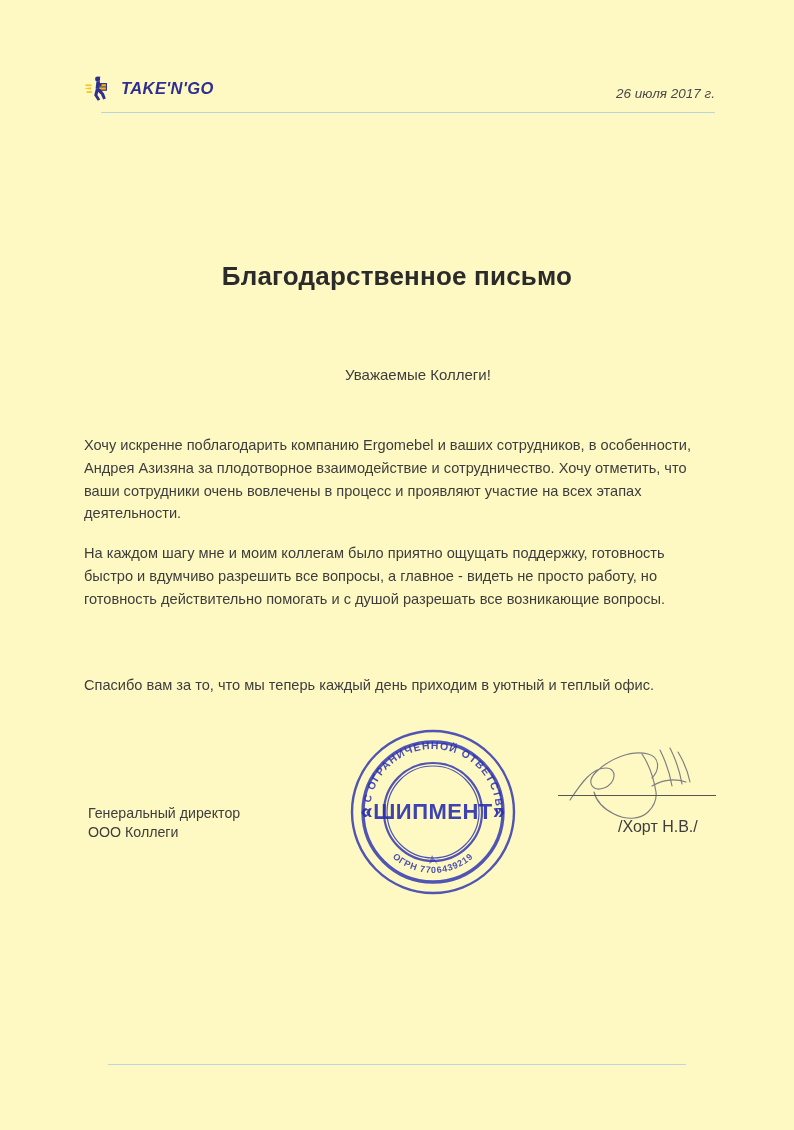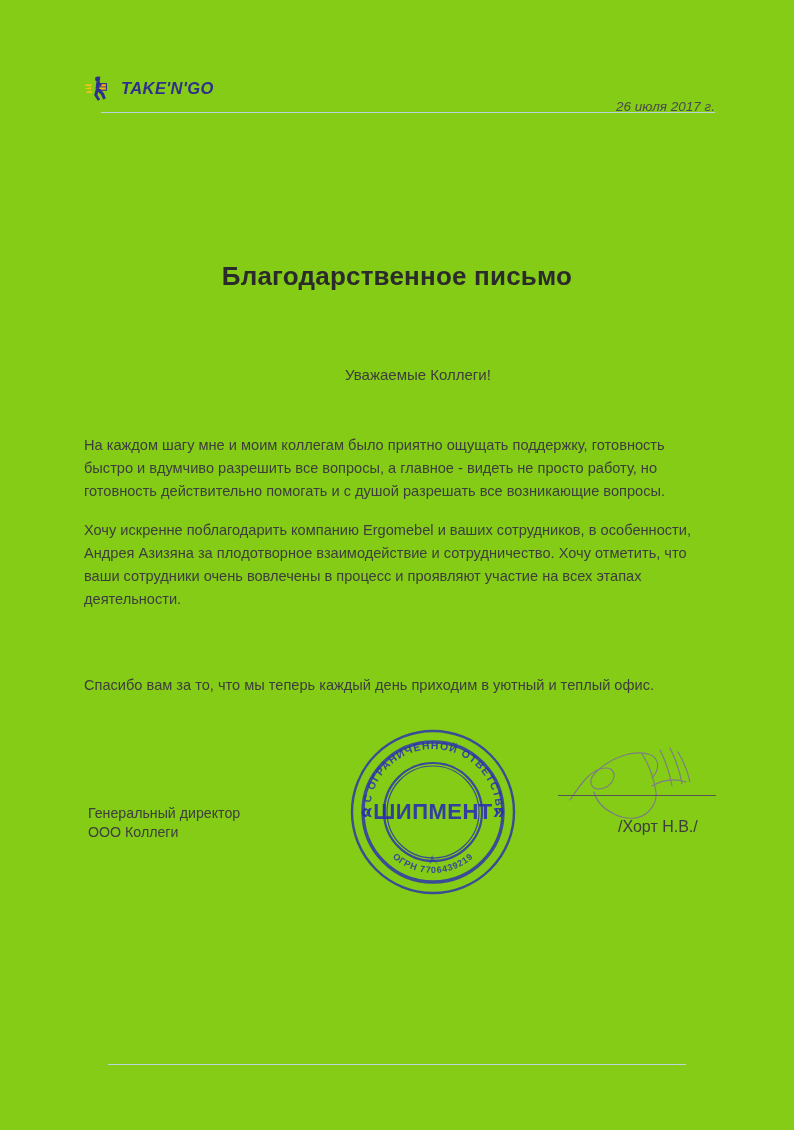--- a/index.html
+++ b/index.html
@@ -12,21 +12,21 @@
     height: 1130px;
     position: relative;
     font-family: "Liberation Sans", sans-serif;
     color: #3b3b3b;
     overflow: hidden;
   }
 
   .page {
     position: absolute;
     inset: 0;
-    background: #84cc16;
+    background: #fef9c3;
     padding-left: 22px;
   }
 
   
   .header {
     position: absolute;
     left: 0; right: 0;
     top: 74px;
     height: 48px;
   }
@@ -48,21 +48,21 @@
     font-style: italic;
     font-weight: bold;
     font-size: 16.5px;
     letter-spacing: 0.4px;
     color: #2f2f8f;
     white-space: nowrap;
   }
   .header-date {
     position: absolute;
     right: 79px;
-    top: 25px;
+    top: 12px;
     font-style: italic;
     font-size: 13.5px;
     color: #4a4a4a;
     white-space: nowrap;
   }
   .header-rule {
     position: absolute;
     left: 101px;
     top: 38px;
     width: 614px;
@@ -206,22 +206,22 @@
     <div class="header-date">26 июля 2017 г.</div>
 
     <div class="header-rule"></div>
   </div>
 
   <div class="doc-title">Благодарственное письмо</div>
 
   <div class="greeting">Уважаемые Коллеги!</div>
 
   <div class="body-text">
+    <p>Хочу искренне поблагодарить компанию Ergomebel и ваших сотрудников, в особенности, Андрея Азизяна за плодотворное взаимодействие и сотрудничество. Хочу отметить, что ваши сотрудники очень вовлечены в процесс и проявляют участие на всех этапах деятельности.</p>
     <p>На каждом шагу мне и моим коллегам было приятно ощущать поддержку, готовность быстро и вдумчиво разрешить все вопросы, а главное - видеть не просто работу, но готовность действительно помогать и с душой разрешать все возникающие вопросы.</p>
-    <p>Хочу искренне поблагодарить компанию Ergomebel и ваших сотрудников, в особенности, Андрея Азизяна за плодотворное взаимодействие и сотрудничество. Хочу отметить, что ваши сотрудники очень вовлечены в процесс и проявляют участие на всех этапах деятельности.</p>
   </div>
 
   <div class="closing">Спасибо вам за то, что мы теперь каждый день приходим в уютный и теплый офис.</div>
 
   <div class="signatory">
     <div>Генеральный директор</div>
     <div>ООО Коллеги</div>
   </div>
 
   <div class="stamp-wrap">

